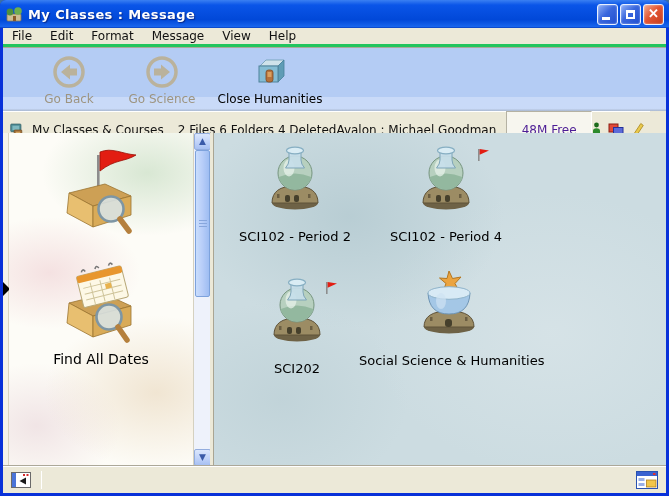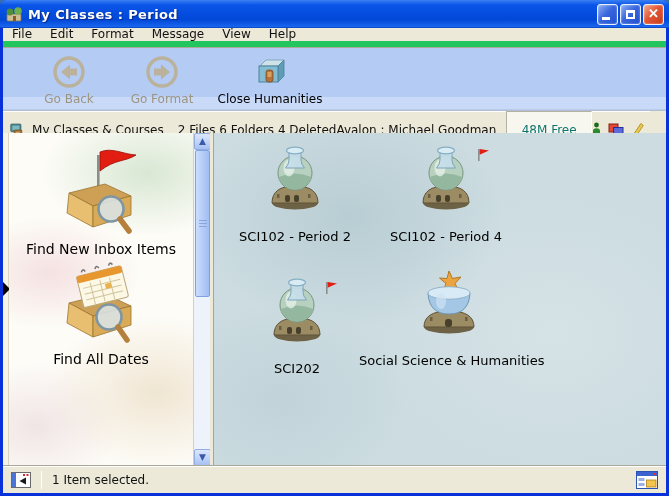--- a/index.html
+++ b/index.html
@@ -29,21 +29,21 @@
   }
   .win-btn.close{background:linear-gradient(135deg,#f2a98e 0%,#e35634 45%,#c43c1b 100%);}
   .glyph-min{position:absolute;left:4px;bottom:4px;width:8px;height:3px;background:#fff;}
   .glyph-max{position:absolute;left:5px;top:5px;width:9px;height:9px;border:2px solid #fff;border-top-width:3px;}
   .glyph-x{position:absolute;width:100%;text-align:center;top:1px;left:0;color:#fff;font-size:13px;font-weight:bold;font-family:"Liberation Sans",sans-serif;}
   
   .frame{position:absolute;top:28px;left:3px;right:3px;bottom:3px;background:#ece9d8;}
   
   .menubar{
     position:absolute;top:0;left:0;right:0;height:19px;background:#ece9d8;
-    display:flex;align-items:center;border-bottom:6px solid #22c55e;
+    display:flex;align-items:center;border-bottom:3px solid #22c55e;
     box-shadow:0 1px 0 #aca899;
   }
   .menu-item{padding:0 9px;font-size:12px;color:#111;line-height:19px;cursor:default;}
   
   .toolbar{
     position:absolute;top:20px;left:0;right:0;height:63px;
     background:linear-gradient(180deg,#b4ccf4 0%,#b4ccf4 78%,#c9daf8 78%,#c9daf8 96%,#a9b8cf 100%);
     display:flex;align-items:flex-start;padding:6px 6px 0 6px;
   }
   .tool-btn{width:62px;display:flex;flex-direction:column;align-items:center;cursor:pointer;margin-right:2px;margin-left:29px;}
@@ -53,21 +53,21 @@
   .tool-btn.disabled{cursor:default;}
   .tool-btn.disabled .tool-label{color:#9d9480;}
   
   .infobar{
     position:absolute;top:83px;left:0;right:16px;height:38px;background:#ece9d8;
     border-top:1px solid #fff;border-bottom:1px solid #aca899;
     display:flex;align-items:center;padding:0 6px;font-size:12px;color:#111;
   }
   .infobar .sp{white-space:nowrap;}
   .free-box{
-    width:100px;text-align:center;font-size:12px;color:#0f766e;
+    width:100px;text-align:center;font-size:12px;color:#4c1d95;
     background:#f7f6ef;border:1px solid #b5b2a3;border-right-color:#fff;border-bottom-color:#fff;
     margin-left:10px;padding:11px 0;
   }
   .info-icons{margin-left:auto;display:flex;align-items:center;gap:7px;}
   .info-icons svg{display:block;cursor:pointer;}
   
   .content{position:absolute;top:105px;left:0;right:0;bottom:27px;background:#ece9d8;}
   .gutter{position:absolute;left:0;top:0;bottom:0;width:6px;background:#f5f3ea;border-right:1px solid #d8d4c0;}
   .splitter-arrow{
     position:absolute;left:0;top:149px;width:0;height:0;cursor:pointer;
@@ -128,21 +128,21 @@
 
 <div class="window">
 
   <div class="titlebar">
     <svg class="title-icon" viewBox="0 0 18 18">
       <rect x="2" y="9" width="14" height="7" rx="1" fill="#cdbd92" stroke="#8a7a50" stroke-width="0.8"></rect>
       <circle cx="5" cy="7" r="3.4" fill="#4f8f3c"></circle>
       <circle cx="13" cy="6" r="3.8" fill="#6fae4e"></circle>
       <rect x="8" y="11" width="3" height="5" fill="#8a5a2a"></rect>
     </svg>
-    <div class="title-text">My Classes : Period</div>
+    <div class="title-text">My Classes : Message</div>
     <div class="win-btns">
       <div class="win-btn">
           <span class="glyph-min"></span>
         </div>
       <div class="win-btn">
           <span class="glyph-max"></span>
         </div>
       <div class="win-btn close">
           <span class="glyph-x">✕</span>
         </div>
@@ -170,21 +170,21 @@
         </div>
         <div class="tool-label">Go Back</div>
       </div>
       <div class="tool-btn disabled">
         <div class="ticon">
           <svg width="34" height="34" viewBox="0 0 34 34">
             <circle cx="17" cy="17" r="14" fill="none" stroke="#bab29c" stroke-width="3.5"></circle>
             <path d="M25 17 L16 9.5 L16 13.5 L9 13.5 L9 20.5 L16 20.5 L16 24.5 Z" fill="#bab29c"></path>
           </svg>
         </div>
-        <div class="tool-label">Go Format</div>
+        <div class="tool-label">Go Science</div>
       </div>
       <div class="tool-btn wide">
         <div class="ticon">
           <svg width="32" height="32" viewBox="0 0 32 32">
             <path d="M6 10 L12 4 L30 4 L24 10 Z" fill="#cfe2ea" stroke="#6d9cb2" stroke-width="0.8"></path>
             <path d="M24 10 L30 4 L30 20 L24 26 Z" fill="#5f9cb5" stroke="#46809a" stroke-width="0.8"></path>
             <rect x="5" y="10" width="19" height="16" fill="#84bcd3" stroke="#4f8299" stroke-width="1"></rect>
             <rect x="12" y="14" width="7" height="12" rx="2.5" fill="#b5713a" stroke="#7e4a1e" stroke-width="0.8"></rect>
             <rect x="13.5" y="16" width="4" height="5" fill="#d9a05e"></rect>
           </svg>
@@ -229,21 +229,20 @@
         <div class="find-item" style="top:14px">
           <svg width="104" height="88" viewBox="0 0 104 88">
             <rect x="48" y="8" width="2.6" height="44" fill="#8d8d8d"></rect>
             <path d="M51 5 C63 0 73 7 87 8 C76 15 66 12 51 24 Z" fill="#e21d12" stroke="#9a0f06" stroke-width="0.8"></path>
             <path d="M20 46 L56 37 L82 49 L44 59 Z" fill="#cda055" stroke="#9a7430" stroke-width="0.8"></path>
             <path d="M20 46 L44 59 L44 80 L18 66 Z" fill="#e8bf70" stroke="#9a7430" stroke-width="0.8"></path>
             <path d="M44 59 L82 49 L82 68 L44 80 Z" fill="#d9ab58" stroke="#9a7430" stroke-width="0.8"></path>
             <circle cx="62" cy="62" r="12.5" fill="#d9e6ec" fill-opacity="0.85" stroke="#7e96a4" stroke-width="2.6"></circle>
             <line x1="71" y1="72" x2="80" y2="84" stroke="#b5803d" stroke-width="5.5" stroke-linecap="round"></line>
           </svg>
-          <div class="flabel">Find New Inbox Items</div>
         </div>
         <div class="find-item" style="top:124px">
           <svg width="104" height="88" viewBox="0 0 104 88">
             <path d="M20 46 L56 37 L82 49 L44 59 Z" fill="#cda055" stroke="#9a7430" stroke-width="0.8"></path>
             <g transform="rotate(-14 52 28)">
               <rect x="30" y="14" width="46" height="32" rx="2" fill="#fdf8e6" stroke="#b8a878" stroke-width="1"></rect>
               <rect x="30" y="14" width="46" height="7" rx="2" fill="#e8962e"></rect>
               <path d="M36 11 q2 -4 4 0 M50 11 q2 -4 4 0 M64 11 q2 -4 4 0" stroke="#777" stroke-width="1.6" fill="none"></path>
               <path d="M34 27 h38 M34 33 h38 M34 39 h38 M42 23 v22 M52 23 v22 M62 23 v22" stroke="#cfc49a" stroke-width="1"></path>
               <rect x="56" y="28" width="6" height="5" fill="#e8b24e"></rect>
@@ -354,21 +353,20 @@
 
     <div class="statusbar">
       <svg width="20" height="16" viewBox="0 0 20 16">
         <rect x="0.5" y="0.5" width="19" height="15" fill="#fff" stroke="#6a6a6a"></rect>
         <rect x="1" y="1" width="4" height="14" fill="#4a74d8"></rect>
         <rect x="12" y="2" width="2" height="2" fill="#d42a2a"></rect>
           <rect x="15.5" y="2" width="2" height="2" fill="#d42a2a"></rect>
         <path d="M15 5.5 L8.5 9 L15 12.5 Z" fill="#1a1a1a"></path>
       </svg>
       <span class="status-sep"></span>
-      <span class="status-msg">1 Item selected.</span>
       <svg class="status-right" width="22" height="18" viewBox="0 0 22 18">
         <rect x="0.5" y="0.5" width="21" height="17" fill="#fff" stroke="#2a52b0"></rect>
         <rect x="1" y="1" width="20" height="4" fill="#3a62d0"></rect>
         <rect x="17" y="2" width="2.5" height="2" fill="#e03030"></rect>
         <rect x="2.5" y="7" width="6" height="3" fill="#9ab0e8"></rect>
         <rect x="2.5" y="12" width="6" height="3" fill="#9ab0e8"></rect>
         <rect x="10.5" y="9" width="9.5" height="7" fill="#f2c64a" stroke="#b08020" stroke-width="0.8"></rect>
       </svg>
     </div>
 

